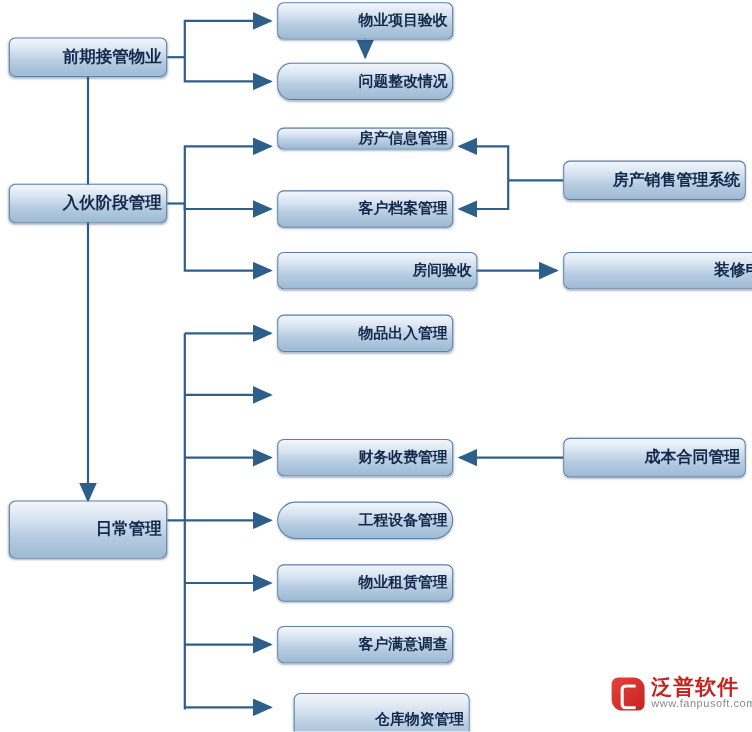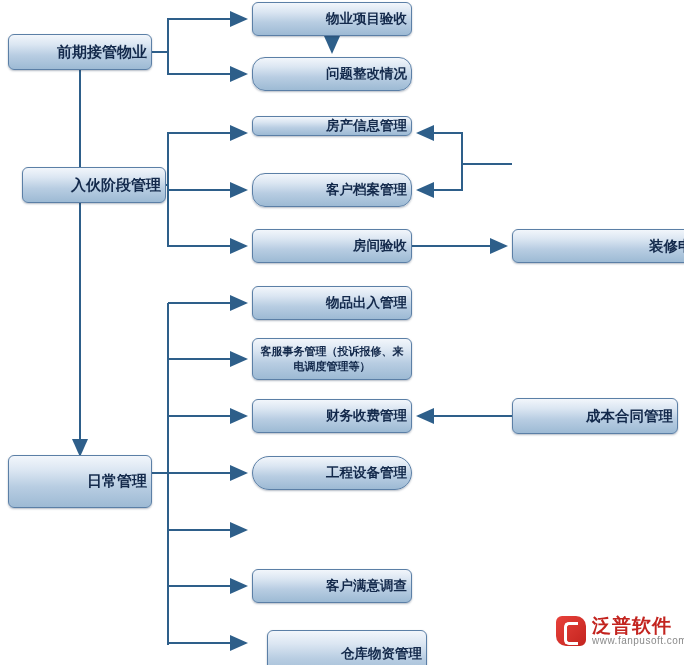--- a/index.html
+++ b/index.html
@@ -148,61 +148,64 @@
       <path d="M168,473 L246,473" marker-end="url(#arrow)"></path>
       <path d="M168,530 L246,530" marker-end="url(#arrow)"></path>
       <path d="M168,586 L246,586" marker-end="url(#arrow)"></path>
       <path d="M168,643 L246,643" marker-end="url(#arrow)"></path>
     </g>
   </svg>
 
   <div class="node stage" style="left:8px; top:34px; width:144px; height:36px;">
       <span>前期接管物业</span>
     </div>
-  <div class="node stage" style="left:22px; top:167px; width:144px; height:36px;">
+  <div class="node stage" style="left:8px; top:167px; width:144px; height:36px;">
       <span>入伙阶段管理</span>
     </div>
   <div class="node stage" style="left:8px; top:455px; width:144px; height:53px;">
       <span>日常管理</span>
     </div>
 
   <div class="node leaf" style="left:252px; top:2px; width:160px; height:34px;">
       <span>物业项目验收</span>
     </div>
   <div class="node leaf" style="left:252px; top:57px; width:160px; height:34px;border-radius:13px;">
       <span>问题整改情况</span>
     </div>
   <div class="node leaf" style="left:252px; top:116px; width:160px; height:20px;">
       <span>房产信息管理</span>
     </div>
-  <div class="node leaf" style="left:252px; top:173px; width:160px; height:34px;border-radius:13px;">
+  <div class="node leaf" style="left:252px; top:173px; width:160px; height:34px;">
       <span>客户档案管理</span>
     </div>
-  <div class="node leaf" style="left:252px; top:229px; width:160px; height:34px;padding-left:16px;">
+  <div class="node leaf" style="left:252px; top:229px; width:182px; height:34px;padding-left:16px;">
       <span>房间验收</span>
     </div>
   <div class="node leaf" style="left:252px; top:286px; width:160px; height:34px;">
       <span>物品出入管理</span>
     </div>
-  <div class="node leaf-small" style="left:252px; top:338px; width:160px; height:42px;">
-      <span>客服事务管理（投诉报修、来电调度管理等）</span>
-    </div>
   <div class="node leaf" style="left:252px; top:399px; width:160px; height:34px;">
       <span>财务收费管理</span>
     </div>
   <div class="node leaf" style="left:252px; top:456px; width:160px; height:34px;border-radius:17px;">
       <span>工程设备管理</span>
     </div>
+  <div class="node leaf" style="left:252px; top:513px; width:160px; height:34px;">
+      <span>物业租赁管理</span>
+    </div>
   <div class="node leaf" style="left:252px; top:569px; width:160px; height:34px;">
       <span>客户满意调查</span>
     </div>
   <div class="node leaf" style="left:252px; top:630px; width:160px; height:48px;margin-left:15px;">
       <span>仓库物资管理</span>
     </div>
 
+  <div class="node side" style="left:512px; top:146px; width:166px; height:36px;">
+      <span>房产销售管理系统</span>
+    </div>
   <div class="node side" style="left:512px; top:229px; width:200px; height:34px;padding-left:17px;">
       <span>装修申请</span>
     </div>
   <div class="node side" style="left:512px; top:398px; width:166px; height:36px;">
       <span>成本合同管理</span>
     </div>
 
   <div class="logo" style="left:556px; top:616px;">
     <div class="logo-mark"></div>
     <div class="logo-text">

